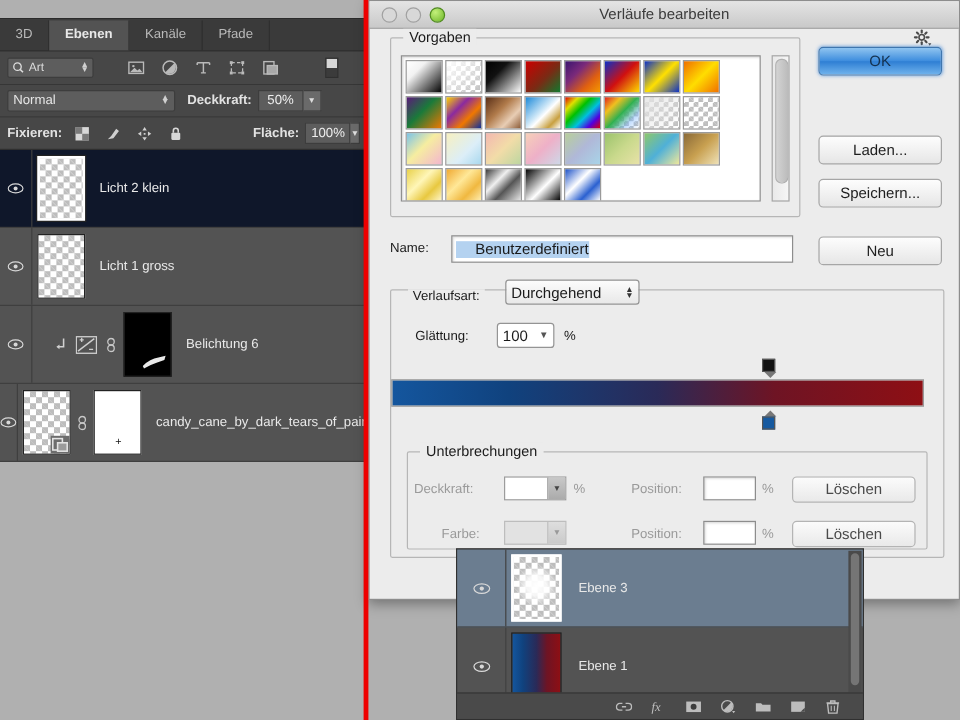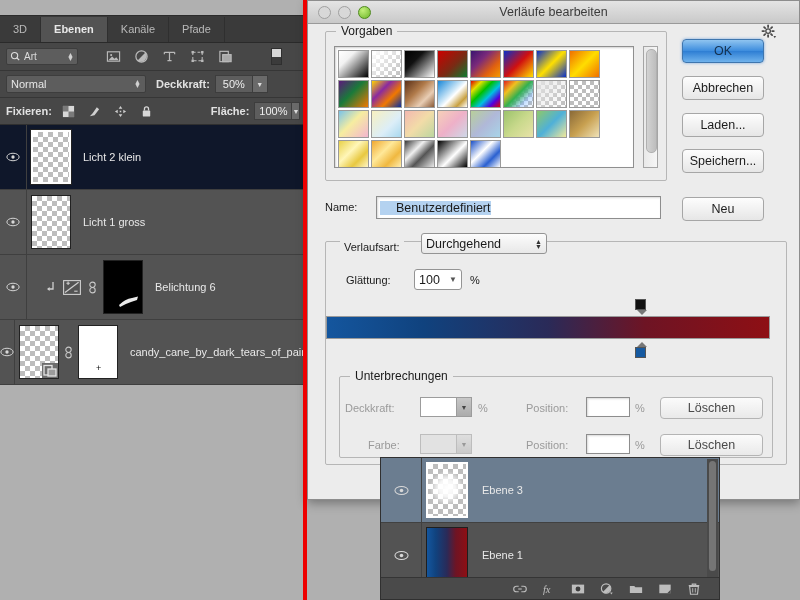--- a/index.html
+++ b/index.html
@@ -134,21 +134,21 @@
     background:linear-gradient(to right,#e9e9e9,#f6f6f6);border:1px solid #a5a5a5;box-sizing:border-box;
   }
   .preset-thumb{
     position:absolute;left:2px;top:2px;width:9px;height:102px;border-radius:5px;
     background:linear-gradient(to right,#d3d3d3,#bdbdbd);border:1px solid #b0b0b0;
   }
   .gear{position:absolute;right:22px;top:23px;width:16px;height:16px;}
 
   
   .btn{
-    position:absolute;left:374px;width:82px;height:24px;
+    position:absolute;left:374px;width:103px;height:24px;
     background:linear-gradient(to bottom,#fdfdfd,#e6e6e6);
     border:1px solid #a6a6a6;border-radius:4px;box-sizing:border-box;
     font-size:12.5px;color:#1d1d1d;display:flex;align-items:center;justify-content:center;
   }
   .btn.primary{
     background:linear-gradient(to bottom,#8fc4f0,#3f8ede 48%,#2f7fd4 52%,#6fb2ec);
     border:1px solid #3f76ae;color:#14314f;
     box-shadow:0 0 3px rgba(70,140,220,.7);
   }
 
@@ -458,33 +458,32 @@
         <line x1="12.6" y1="8" x2="14.4" y2="8"></line>
       <line x1="3.5" y1="3.5" x2="4.7" y2="4.7"></line>
         <line x1="11.3" y1="11.3" x2="12.5" y2="12.5"></line>
       <line x1="12.5" y1="3.5" x2="11.3" y2="4.7"></line>
         <line x1="4.7" y1="11.3" x2="3.5" y2="12.5"></line>
     </g>
     <path d="M14 13.5 L17 13.5 L15.5 16 Z" fill="#4a4a4a"></path>
   </svg>
 
   <div class="btn primary" style="top:38px;">OK</div>
-  <div class="btn" style="top:75px;">Abbrechen</div>
   <div class="btn" style="top:112px;">Laden...</div>
   <div class="btn" style="top:196px;">Neu</div>
   <div class="btn" style="top:148px;">Speichern...</div>
 
   <div class="row-label" style="left:17px;top:200px;">Name:</div>
   <div class="txtfield" style="left:68px;top:195px;width:285px;height:23px;">
     <span class="sel-text">Benutzerdefiniert</span>
   </div>
 
   <div class="fieldset gtype-box"></div>
   <div class="row-label" style="left:32px;top:240px;background:#ececec;padding:0 4px;">Verlaufsart:</div>
-  <div class="popbtn" style="left:113px;top:232px;width:126px;height:21px;">
+  <div class="popbtn" style="left:113px;top:232px;width:112px;height:21px;">
     <span>Durchgehend</span>
     <span class="pop-arrows">
         <span>▲</span>
         <span>▼</span>
       </span>
   </div>
 
   <div class="row-label" style="left:38px;top:273px;">Glättung:</div>
   <div class="popbtn" style="left:106px;top:268px;width:48px;height:21px;background:#fff;">
     <span>100</span>

